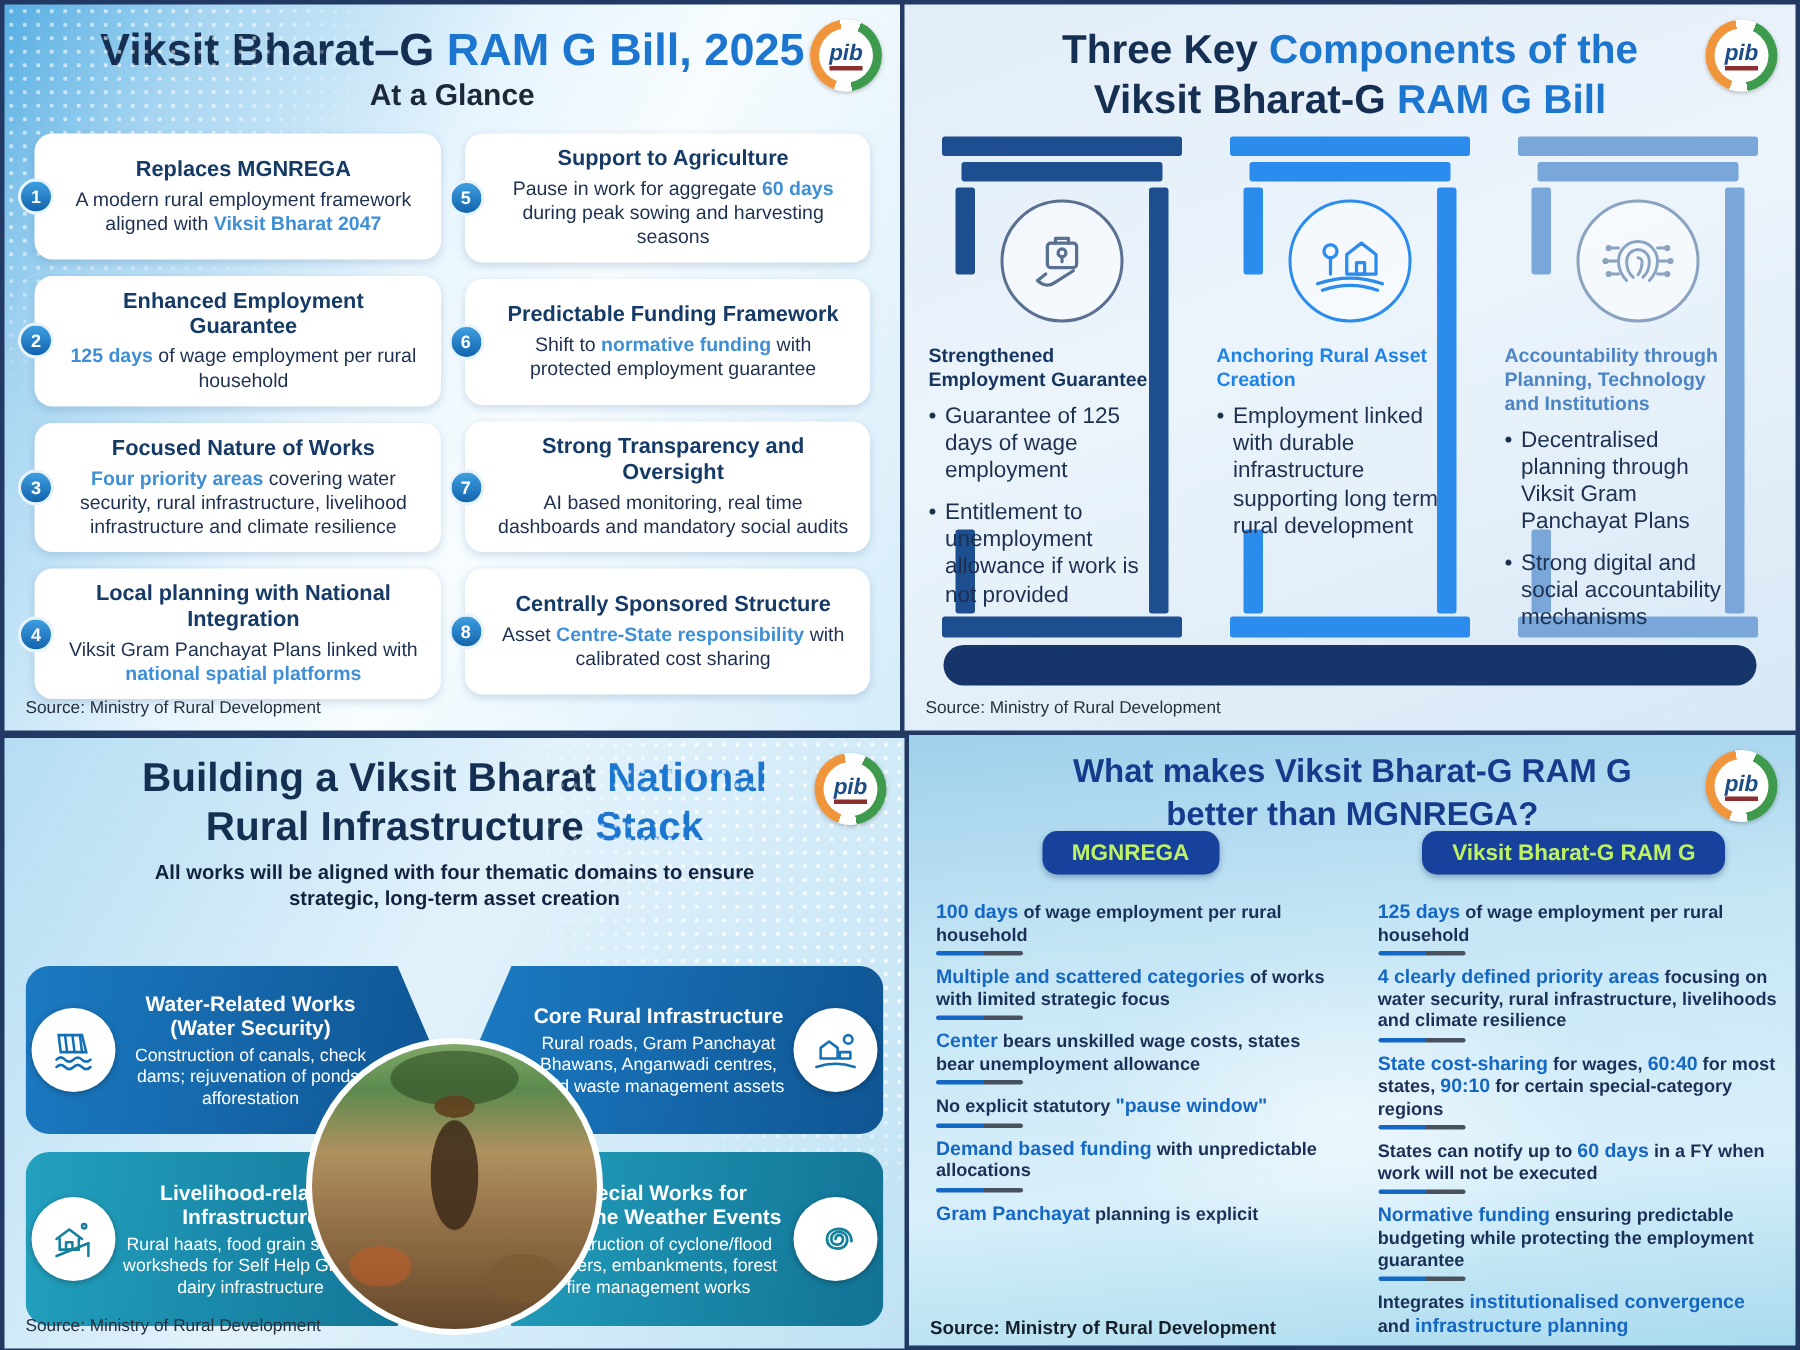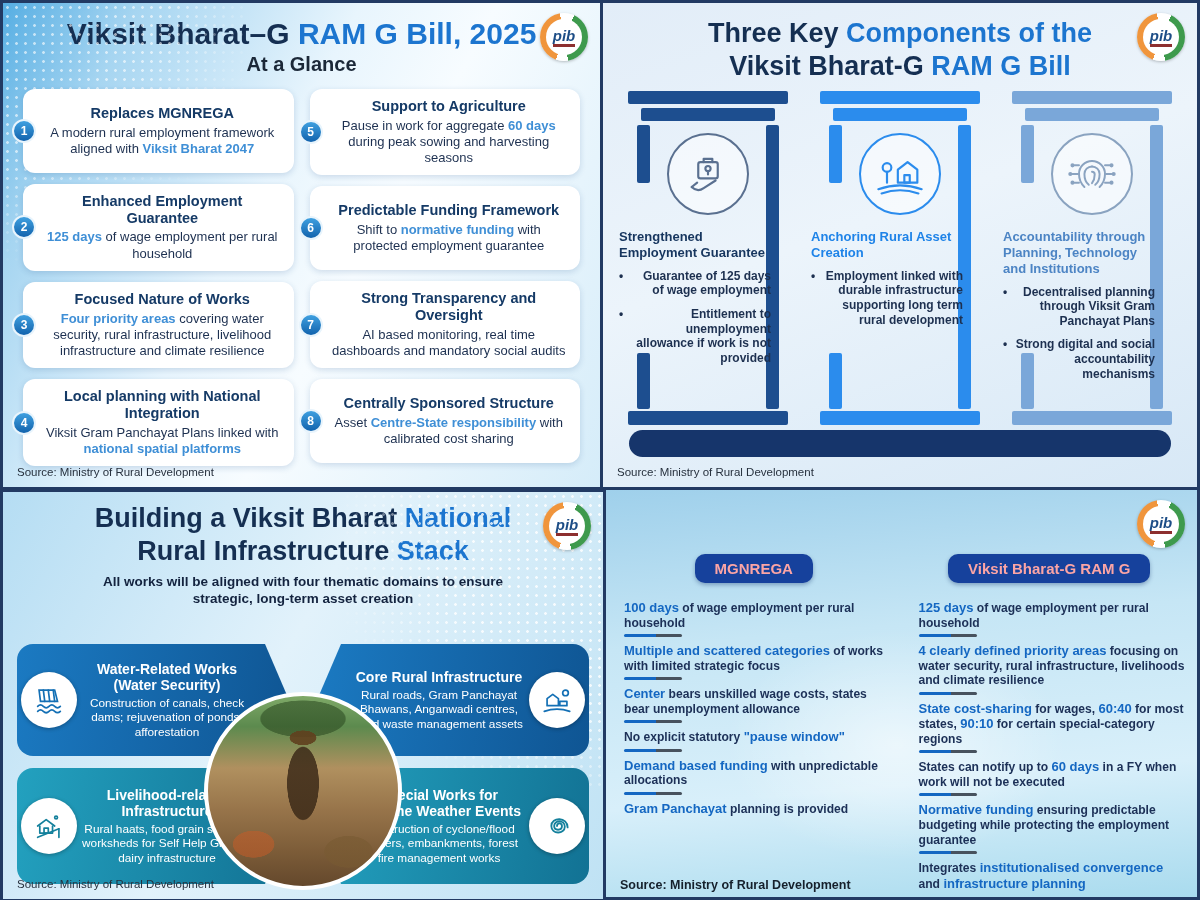--- a/index.html
+++ b/index.html
@@ -39,21 +39,21 @@
   .cap1{margin:0 auto;width:160px;height:13px;border-radius:2px;}
   .cap2{margin:4px auto 0;width:134px;height:13px;border-radius:2px;}
   .pzone{position:absolute;left:0;right:0;top:34px;bottom:0;}
   .leg{position:absolute;width:13px;border-radius:2px;}
   .legLT{left:20px;top:0;height:58px;}
   .legLB{left:20px;bottom:16px;height:56px;}
   .legR{right:20px;top:0;bottom:16px;}
   .picon{position:absolute;top:8px;left:50%;transform:translateX(-50%);width:82px;height:82px;border-radius:50%;background:rgba(255,255,255,.5);display:flex;align-items:center;justify-content:center;border:2px solid;box-sizing:border-box;}
   .ptext{position:absolute;left:2px;top:104px;width:152px;z-index:2;}
   .ptext h4{margin:0 0 8px;font-size:13px;line-height:1.22;font-weight:700;}
-  .pb{position:relative;padding-left:11px;font-size:12px;line-height:1.22;color:#1d3050;margin-bottom:9px;font-weight:700;text-align:right;}
+  .pb{position:relative;padding-left:11px;font-size:15px;line-height:1.22;color:#1d3050;margin-bottom:9px;font-weight:400;}
   .pb::before{content:"\2022";position:absolute;left:0;top:0;color:#1d3050;}
   .smallbase{position:absolute;bottom:0;left:50%;transform:translateX(-50%);width:160px;height:14px;border-radius:2px;}
   .bigbase{position:absolute;left:26px;right:26px;bottom:30px;height:27px;border-radius:14px;background:#16356b;}
   
   .p3 .t1{margin:10px 0 0;font-size:27px;line-height:1.22;}
   .p3 .sub{margin:5px auto 0;width:440px;text-align:center;font-size:13.5px;font-weight:700;color:#13233f;line-height:1.28;}
   .card3{position:absolute;color:#fff;width:272px;height:112px;border-radius:16px;box-sizing:border-box;}
   .pos-tl{left:14px;top:152px;} .pos-tr{left:314px;top:152px;}
   .pos-bl{left:14px;top:276px;height:116px;} .pos-br{left:314px;top:276px;height:116px;}
   .c3top{background:linear-gradient(100deg,#1b7ac2 0%,#0f5593 100%);}
@@ -70,21 +70,21 @@
   .photo .fig{position:absolute;inset:0;background:
     radial-gradient(ellipse 26px 60px at 50% 46%,rgba(60,42,24,.85) 0 60%,rgba(60,42,24,0) 62%),
     radial-gradient(ellipse 22px 12px at 50% 22%,rgba(96,64,30,.9) 0 60%,rgba(96,64,30,0) 62%),
     radial-gradient(ellipse 34px 22px at 24% 78%,rgba(196,92,40,.55) 0 60%,rgba(196,92,40,0) 62%),
     radial-gradient(ellipse 40px 26px at 74% 82%,rgba(120,90,50,.6) 0 60%,rgba(120,90,50,0) 62%),
     radial-gradient(ellipse 70px 30px at 50% 12%,rgba(40,70,30,.55) 0 60%,rgba(40,70,30,0) 62%);}
   
   .p4 .t1{margin:10px 0 0;font-size:22px;color:#163a8c;line-height:1.3;}
   .pillrow{position:absolute;top:64px;left:0;right:0;display:flex;z-index:2;}
   .pillhalf{flex:1;display:flex;justify-content:center;}
-  .pill{background:#16419c;color:#fca5a5;font-weight:700;font-size:15px;padding:6px 20px;border-radius:10px;box-shadow:0 2px 4px rgba(10,40,100,.35);text-align:center;}
+  .pill{background:#16419c;color:#bef264;font-weight:700;font-size:15px;padding:6px 20px;border-radius:10px;box-shadow:0 2px 4px rgba(10,40,100,.35);text-align:center;}
   .p4cols{position:absolute;left:18px;right:12px;top:110px;bottom:24px;display:flex;gap:28px;z-index:2;}
   .p4col{flex:1;}
   .item4{font-size:12.1px;line-height:1.2;color:#1c3057;font-weight:600;margin-bottom:2px;}
   .hl4{color:#1467c2;font-weight:700;font-size:13px;}
   .div4{width:58px;height:3px;margin:4px 0 6px;background:linear-gradient(90deg,#1467c2 0 55%,#47525e 55% 100%);border-radius:2px;}
   .p4 .source{font-weight:700;color:#15202c;font-size:12.5px;bottom:5px;}
   svg{display:block;}
 </style>
 </head>
 <body>
@@ -327,41 +327,45 @@
       </div>
     <div class="source">Source: Ministry of Rural Development</div>
   </section>
 
   <section class="panel p4">
     <div class="pib">
         <div class="pib-in">
           <span>pib</span>
         </div>
       </div>
+    <h1 class="t1 t-center">
+      <span>What makes Viksit Bharat-G RAM G</span><br>
+      <span>better than MGNREGA?</span>
+    </h1>
     <div class="pillrow">
       <div class="pillhalf">
           <span class="pill">MGNREGA</span>
         </div>
       <div class="pillhalf">
           <span class="pill">Viksit Bharat-G RAM G</span>
         </div>
     </div>
     <div class="p4cols">
       <div class="p4col" id="p4L">
           <div class="item4"><span class="hl4">100 days</span><span> of wage employment per rural household</span></div>
           <div class="div4"></div>
           <div class="item4"><span class="hl4">Multiple and scattered categories</span><span> of works with limited strategic focus</span></div>
           <div class="div4"></div>
           <div class="item4"><span class="hl4">Center</span><span> bears unskilled wage costs, states bear unemployment allowance</span></div>
           <div class="div4"></div>
           <div class="item4"><span>No explicit statutory </span><span class="hl4">"pause window"</span></div>
           <div class="div4"></div>
           <div class="item4"><span class="hl4">Demand based funding</span><span> with unpredictable allocations</span></div>
           <div class="div4"></div>
-          <div class="item4"><span class="hl4">Gram Panchayat</span><span> planning is provided</span></div>
+          <div class="item4"><span class="hl4">Gram Panchayat</span><span> planning is explicit</span></div>
         </div>
       <div class="p4col" id="p4R">
           <div class="item4"><span class="hl4">125 days</span><span> of wage employment per rural household</span></div>
           <div class="div4"></div>
           <div class="item4"><span class="hl4">4 clearly defined priority areas</span><span> focusing on water security, rural infrastructure, livelihoods and climate resilience</span></div>
           <div class="div4"></div>
           <div class="item4"><span class="hl4">State cost-sharing</span><span> for wages, </span><span class="hl4">60:40</span><span> for most states, </span><span class="hl4">90:10</span><span> for certain special-category regions</span></div>
           <div class="div4"></div>
           <div class="item4"><span>States can notify up to </span><span class="hl4">60 days</span><span> in a FY when work will not be executed</span></div>
           <div class="div4"></div>

